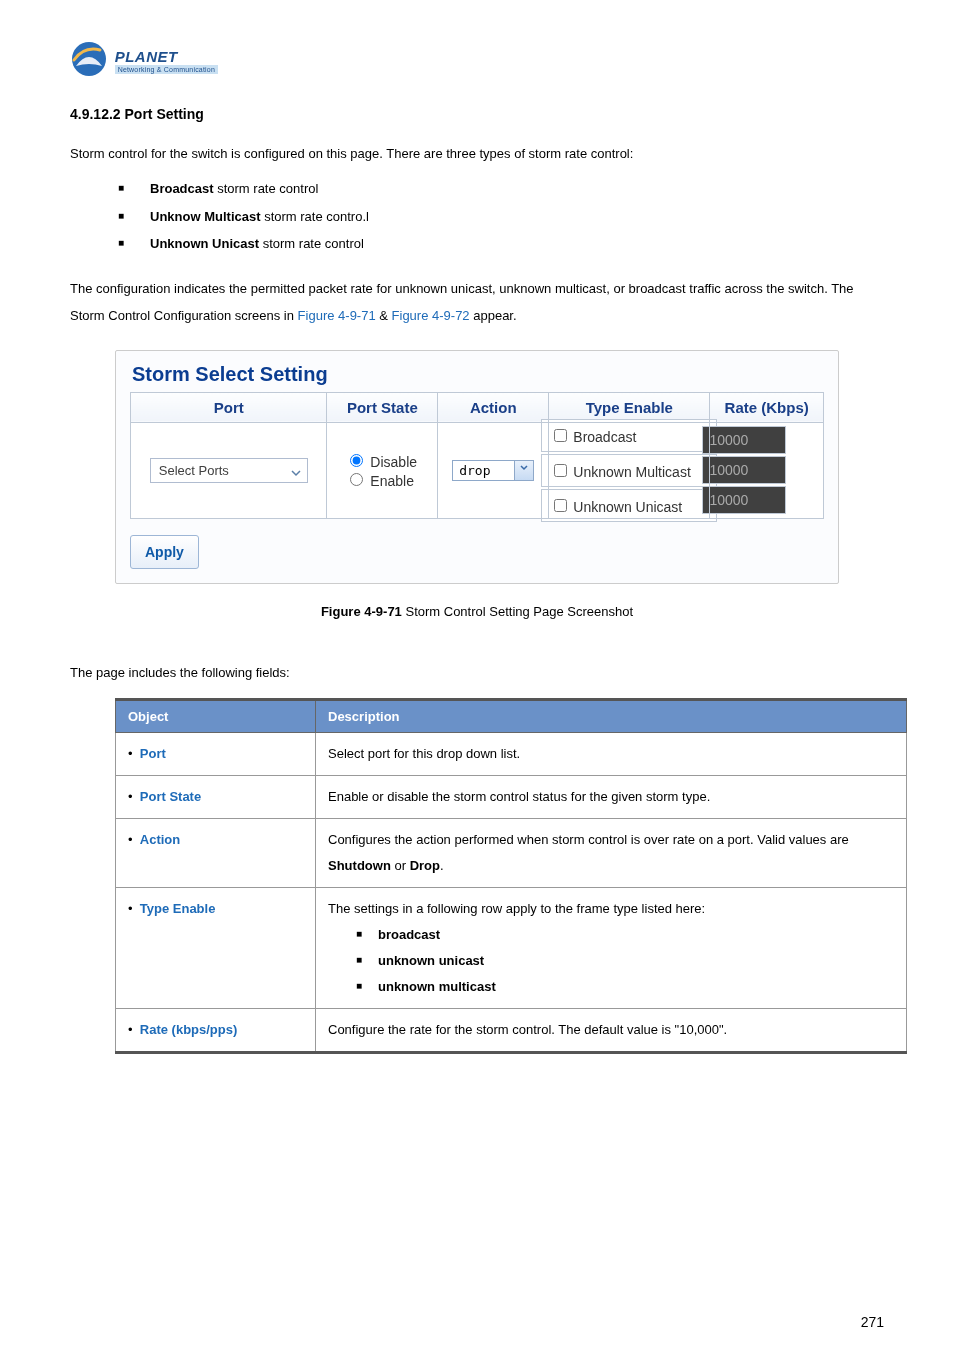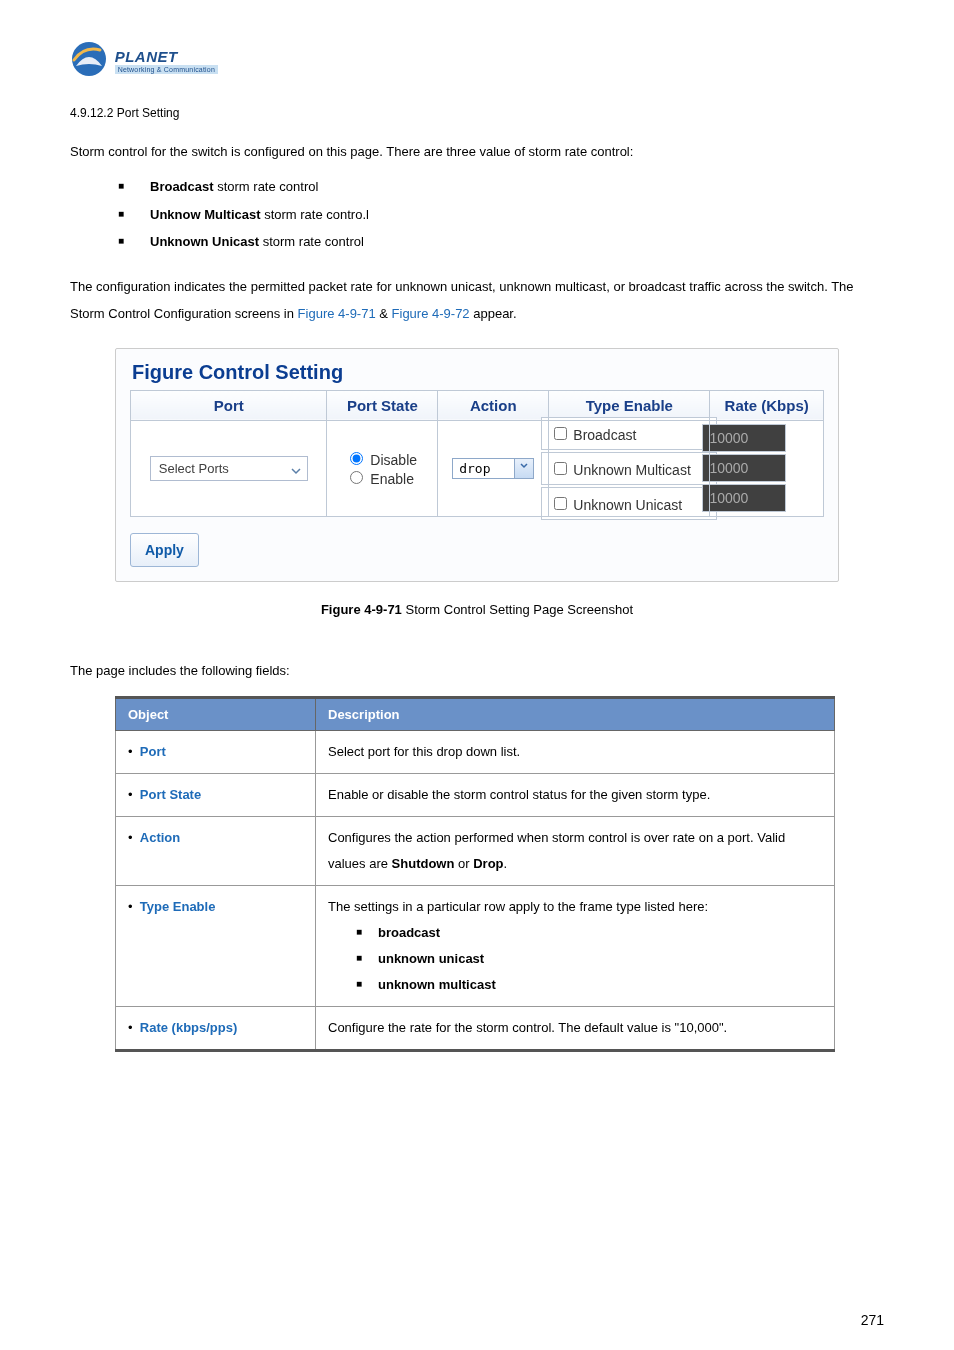--- a/index.html
+++ b/index.html
@@ -36,22 +36,22 @@
       letter-spacing: 0.5px;
     }
     .logo-tag {
       font-size: 7px;
       color: #1e4f8c;
       background: #c9e0f2;
       padding: 1px 3px;
       letter-spacing: 0.2px;
     }
     h4.section-title {
-      font-size: 12px;
-      font-weight: normal;
+      font-size: 14px;
+      font-weight: bold;
       margin: 0 0 18px 0;
     }
     p {
       line-height: 2.1;
       margin: 0 0 8px 0;
     }
     ul.bullet-list {
       list-style: none;
       padding: 0;
       margin: 0 0 18px 0;
@@ -183,21 +183,21 @@
       margin-top: 16px;
       font-size: 14px;
     }
     .figure-caption {
       text-align: center;
       font-size: 13px;
       margin: 14px 0 40px 0;
     }
     table.desc-table {
       border-collapse: collapse;
-      width: 720px;
+      width: 792px;
       margin: 12px 0 0 45px;
     }
     table.desc-table th {
       background: #6a91c8;
       color: #fff;
       font-weight: bold;
       text-align: left;
       padding: 8px 12px;
       border: 1px solid #666;
       font-size: 13px;
@@ -254,34 +254,34 @@
       <div class="logo-brand">PLANET</div>
       <div class="logo-tag">Networking &amp; Communication</div>
     </span>
   </div>
 </div>
 
 <h4 class="section-title">
   <span>4.9.12.2</span> <span>Port Setting</span>
 </h4>
 
-<p>Storm control for the switch is configured on this page. There are three value of storm rate control:</p>
+<p>Storm control for the switch is configured on this page. There are three types of storm rate control:</p>
 
 <ul class="bullet-list">
   <li><b>Broadcast</b><span> storm rate control</span></li>
   <li><b>Unknow Multicast</b><span> storm rate contro.l</span></li>
   <li><b>Unknown Unicast</b><span> storm rate control</span></li>
 </ul>
 
 <p>
   <span>The configuration indicates the permitted packet rate for unknown unicast, unknown multicast, or broadcast traffic across the switch. The Storm Control Configuration screens in </span><span class="fig-link">Figure 4-9-71</span><span> &amp; </span><span class="fig-link">Figure 4-9-72</span><span> appear.</span>
 </p>
 
 <div class="screenshot-box">
-  <div class="panel-title">Figure Control Setting</div>
+  <div class="panel-title">Storm Select Setting</div>
   <table class="storm-table">
     <tbody>
         <tr>
       <th>Port</th>
       <th>Port State</th>
       <th>Action</th>
       <th>Type Enable</th>
       <th>Rate (Kbps)</th>
     </tr>
     <tr>
@@ -351,21 +351,21 @@
     <td>•&nbsp;&nbsp;<span class="obj-name">Port State</span></td>
     <td>Enable or disable the storm control status for the given storm type.</td>
   </tr>
   <tr>
     <td>•&nbsp;&nbsp;<span class="obj-name">Action</span></td>
     <td><span>Configures the action performed when storm control is over rate on a port. Valid values are </span><b>Shutdown</b><span> or </span><b>Drop</b><span>.</span></td>
   </tr>
   <tr>
     <td>•&nbsp;&nbsp;<span class="obj-name">Type Enable</span></td>
     <td>
-      <span>The settings in a particular row apply to the frame type listed here:</span>
+      <span>The settings in a following row apply to the frame type listed here:</span>
       <ul class="desc-sublist">
         <li><b>broadcast</b></li>
         <li><b>unknown unicast</b></li>
         <li><b>unknown multicast</b></li>
       </ul>
     </td>
   </tr>
   <tr>
     <td>•&nbsp;&nbsp;<span class="obj-name">Rate (kbps/pps)</span></td>
     <td>Configure the rate for the storm control. The default value is "10,000".</td>

